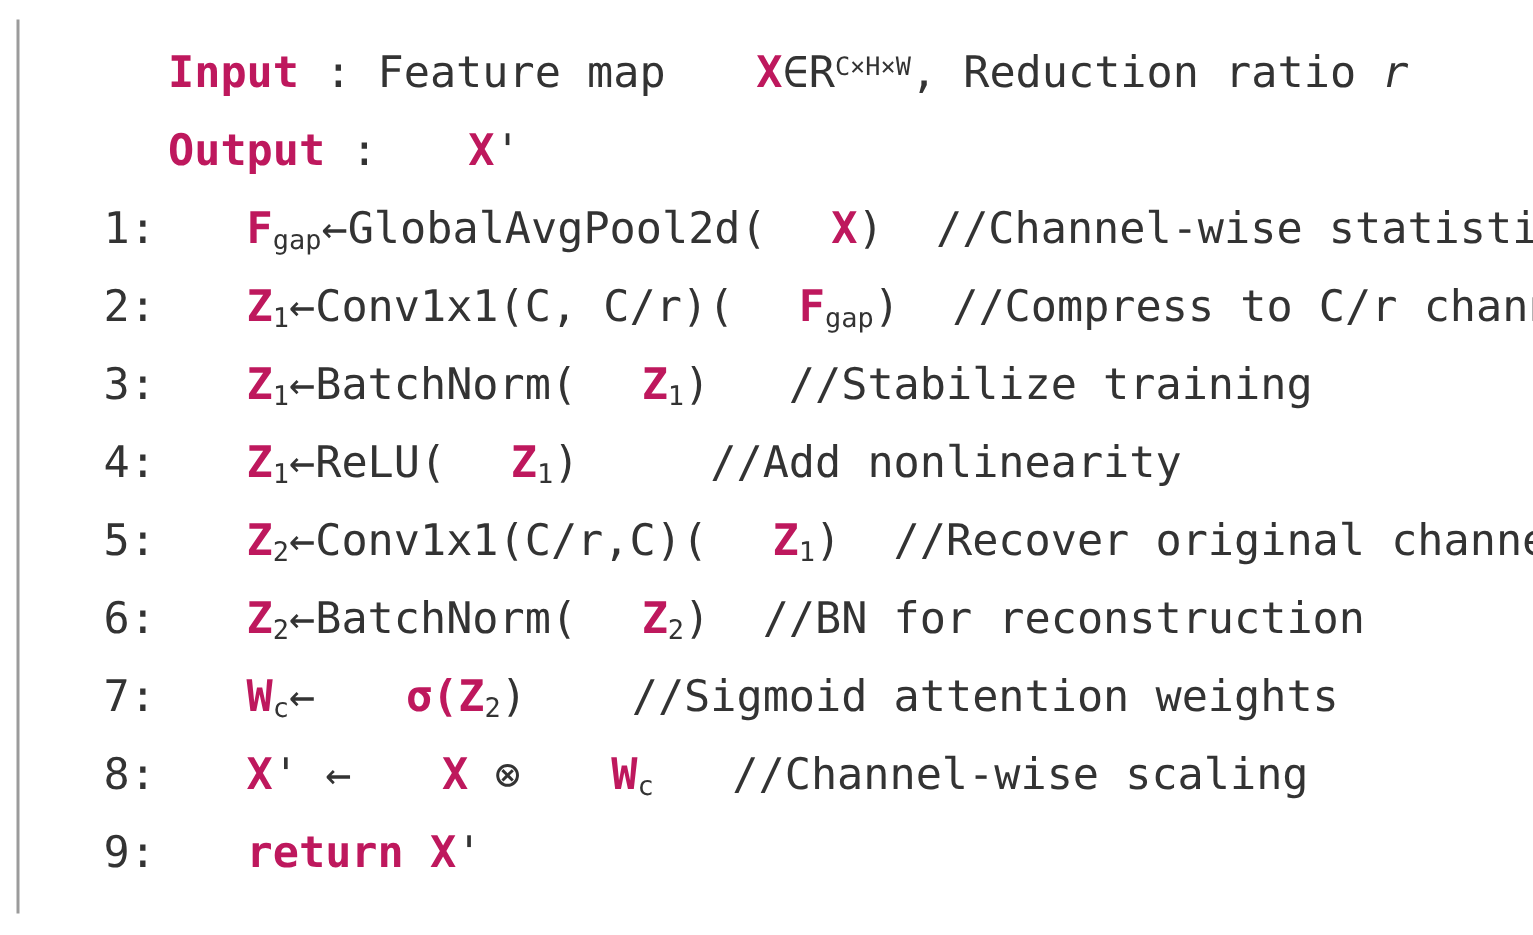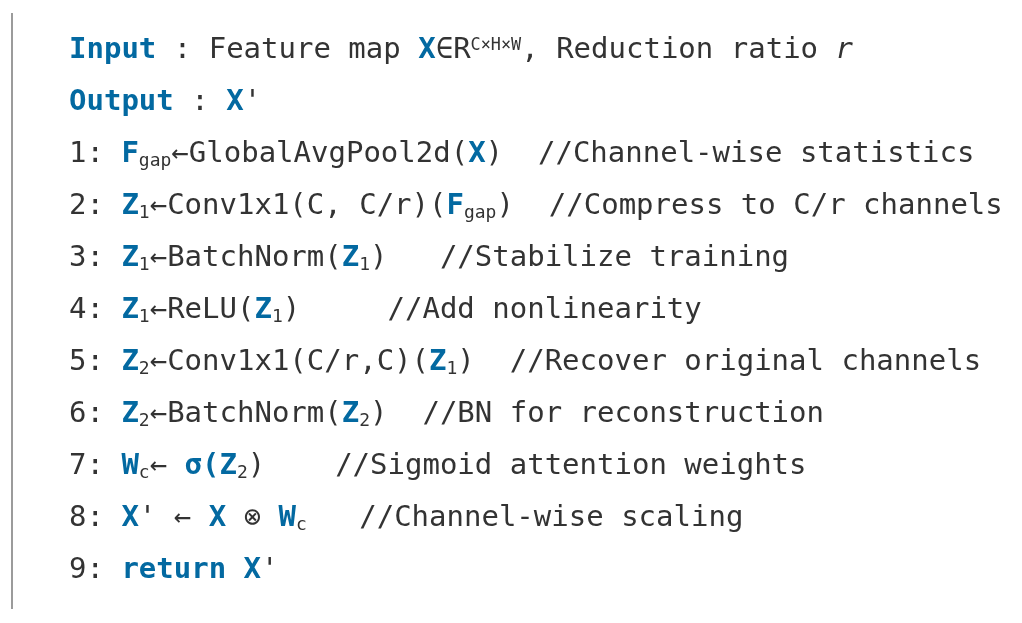--- a/index.html
+++ b/index.html
@@ -34,21 +34,22 @@
     line-height: 52px;
     white-space: pre;
     letter-spacing: 0;
   }
   .algo-line {
     height: 52px;
     white-space: pre;
   }
   .algo b {
     font-weight: bold;
-    color: #0369a1;
+    color: #be185d;
+    margin-left: 43px;
   }
   .algo sub {
     font-size: 0.62em;
     vertical-align: -0.22em;
     line-height: 0;
     text-align: center;
   }
   .algo sup {
     font-size: 0.58em;
     vertical-align: 0.48em;

